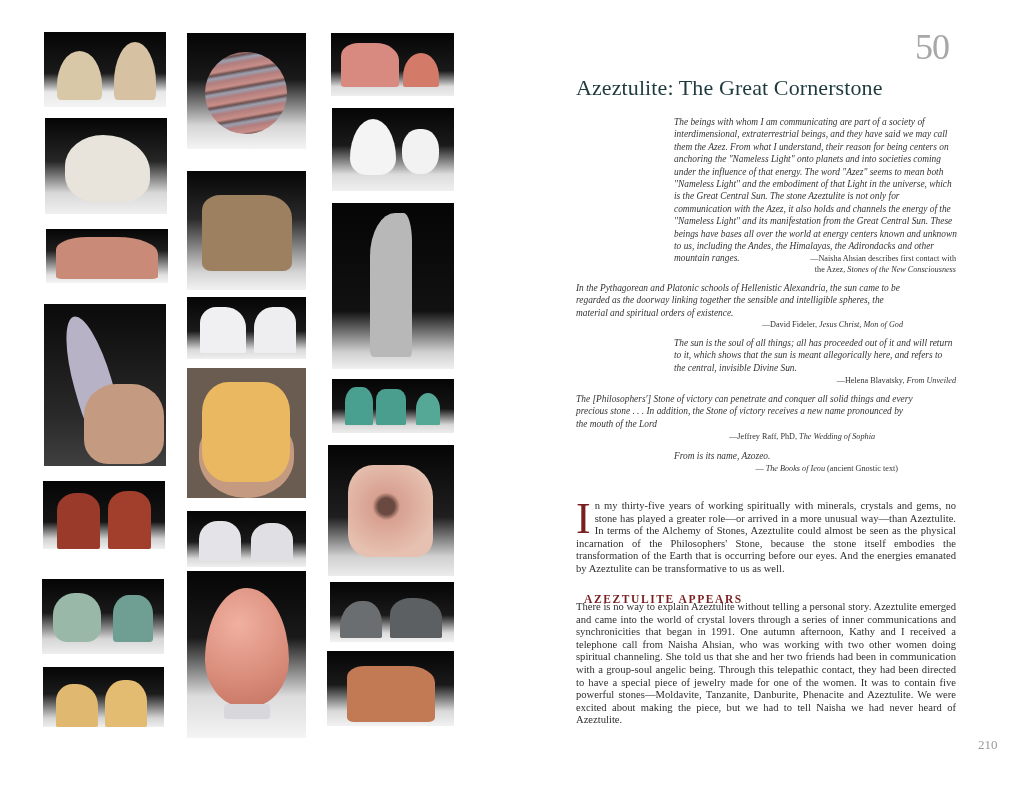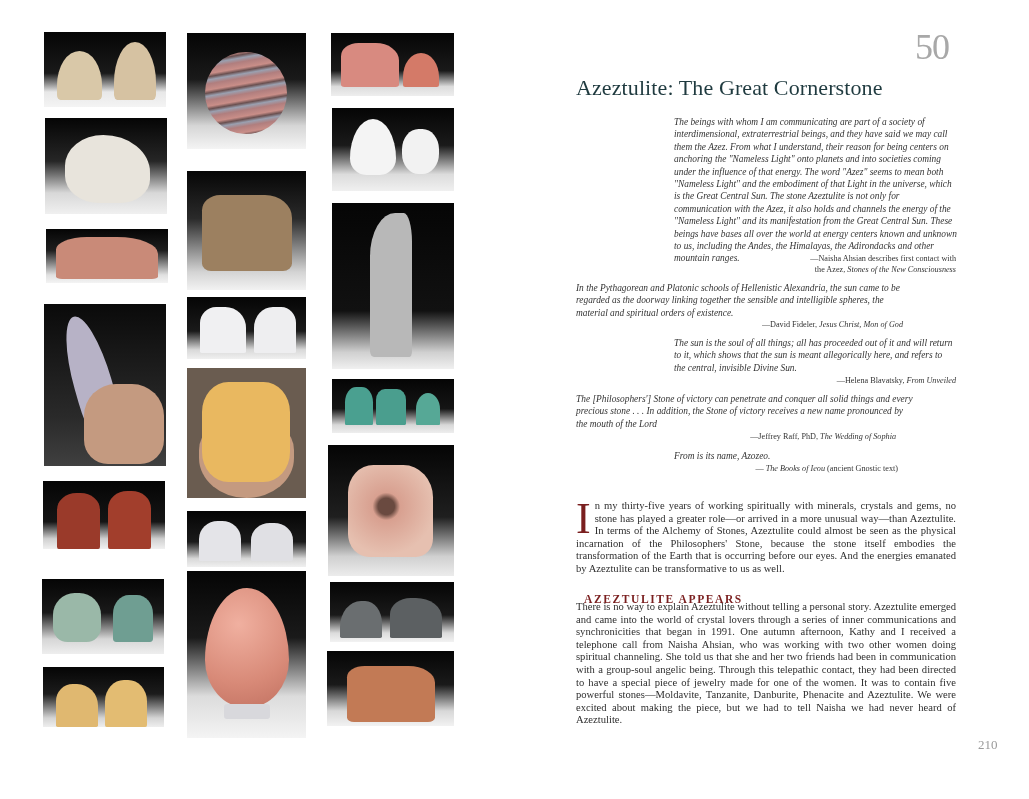--- a/index.html
+++ b/index.html
@@ -150,21 +150,21 @@
 <div class="epi" style="left:674px;top:337px;width:282px;">
   <span>The sun is the soul of all things; all has proceeded out of it and will return to it, which shows that the sun is meant allegorically here, and refers to the central, invisible Divine Sun.</span>
 </div>
 <div class="attr" style="left:700px;top:375px;width:256px;">
   <span>—Helena Blavatsky, </span><i>From Unveiled</i>
 </div>
 
 <div class="epi" style="left:576px;top:393px;width:340px;">
   <span>The [Philosophers'] Stone of victory can penetrate and conquer all solid things and every precious stone . . . In addition, the Stone of victory receives a new name pronounced by the mouth of the Lord</span>
 </div>
-<div class="attr" style="left:600px;top:431px;width:296px;">
+<div class="attr" style="left:579px;top:431px;width:296px;">
   <span>—Jeffrey Raff, PhD, </span><i>The Wedding of Sophia</i>
 </div>
 
 <div class="epi" style="left:674px;top:450px;width:282px;">
   <span>From is its name, Azozeo.</span>
 </div>
 <div class="attr" style="left:700px;top:463px;width:198px;">
   <span>— </span><i>The Books of Ieou</i><span> (ancient Gnostic text)</span>
 </div>
 

